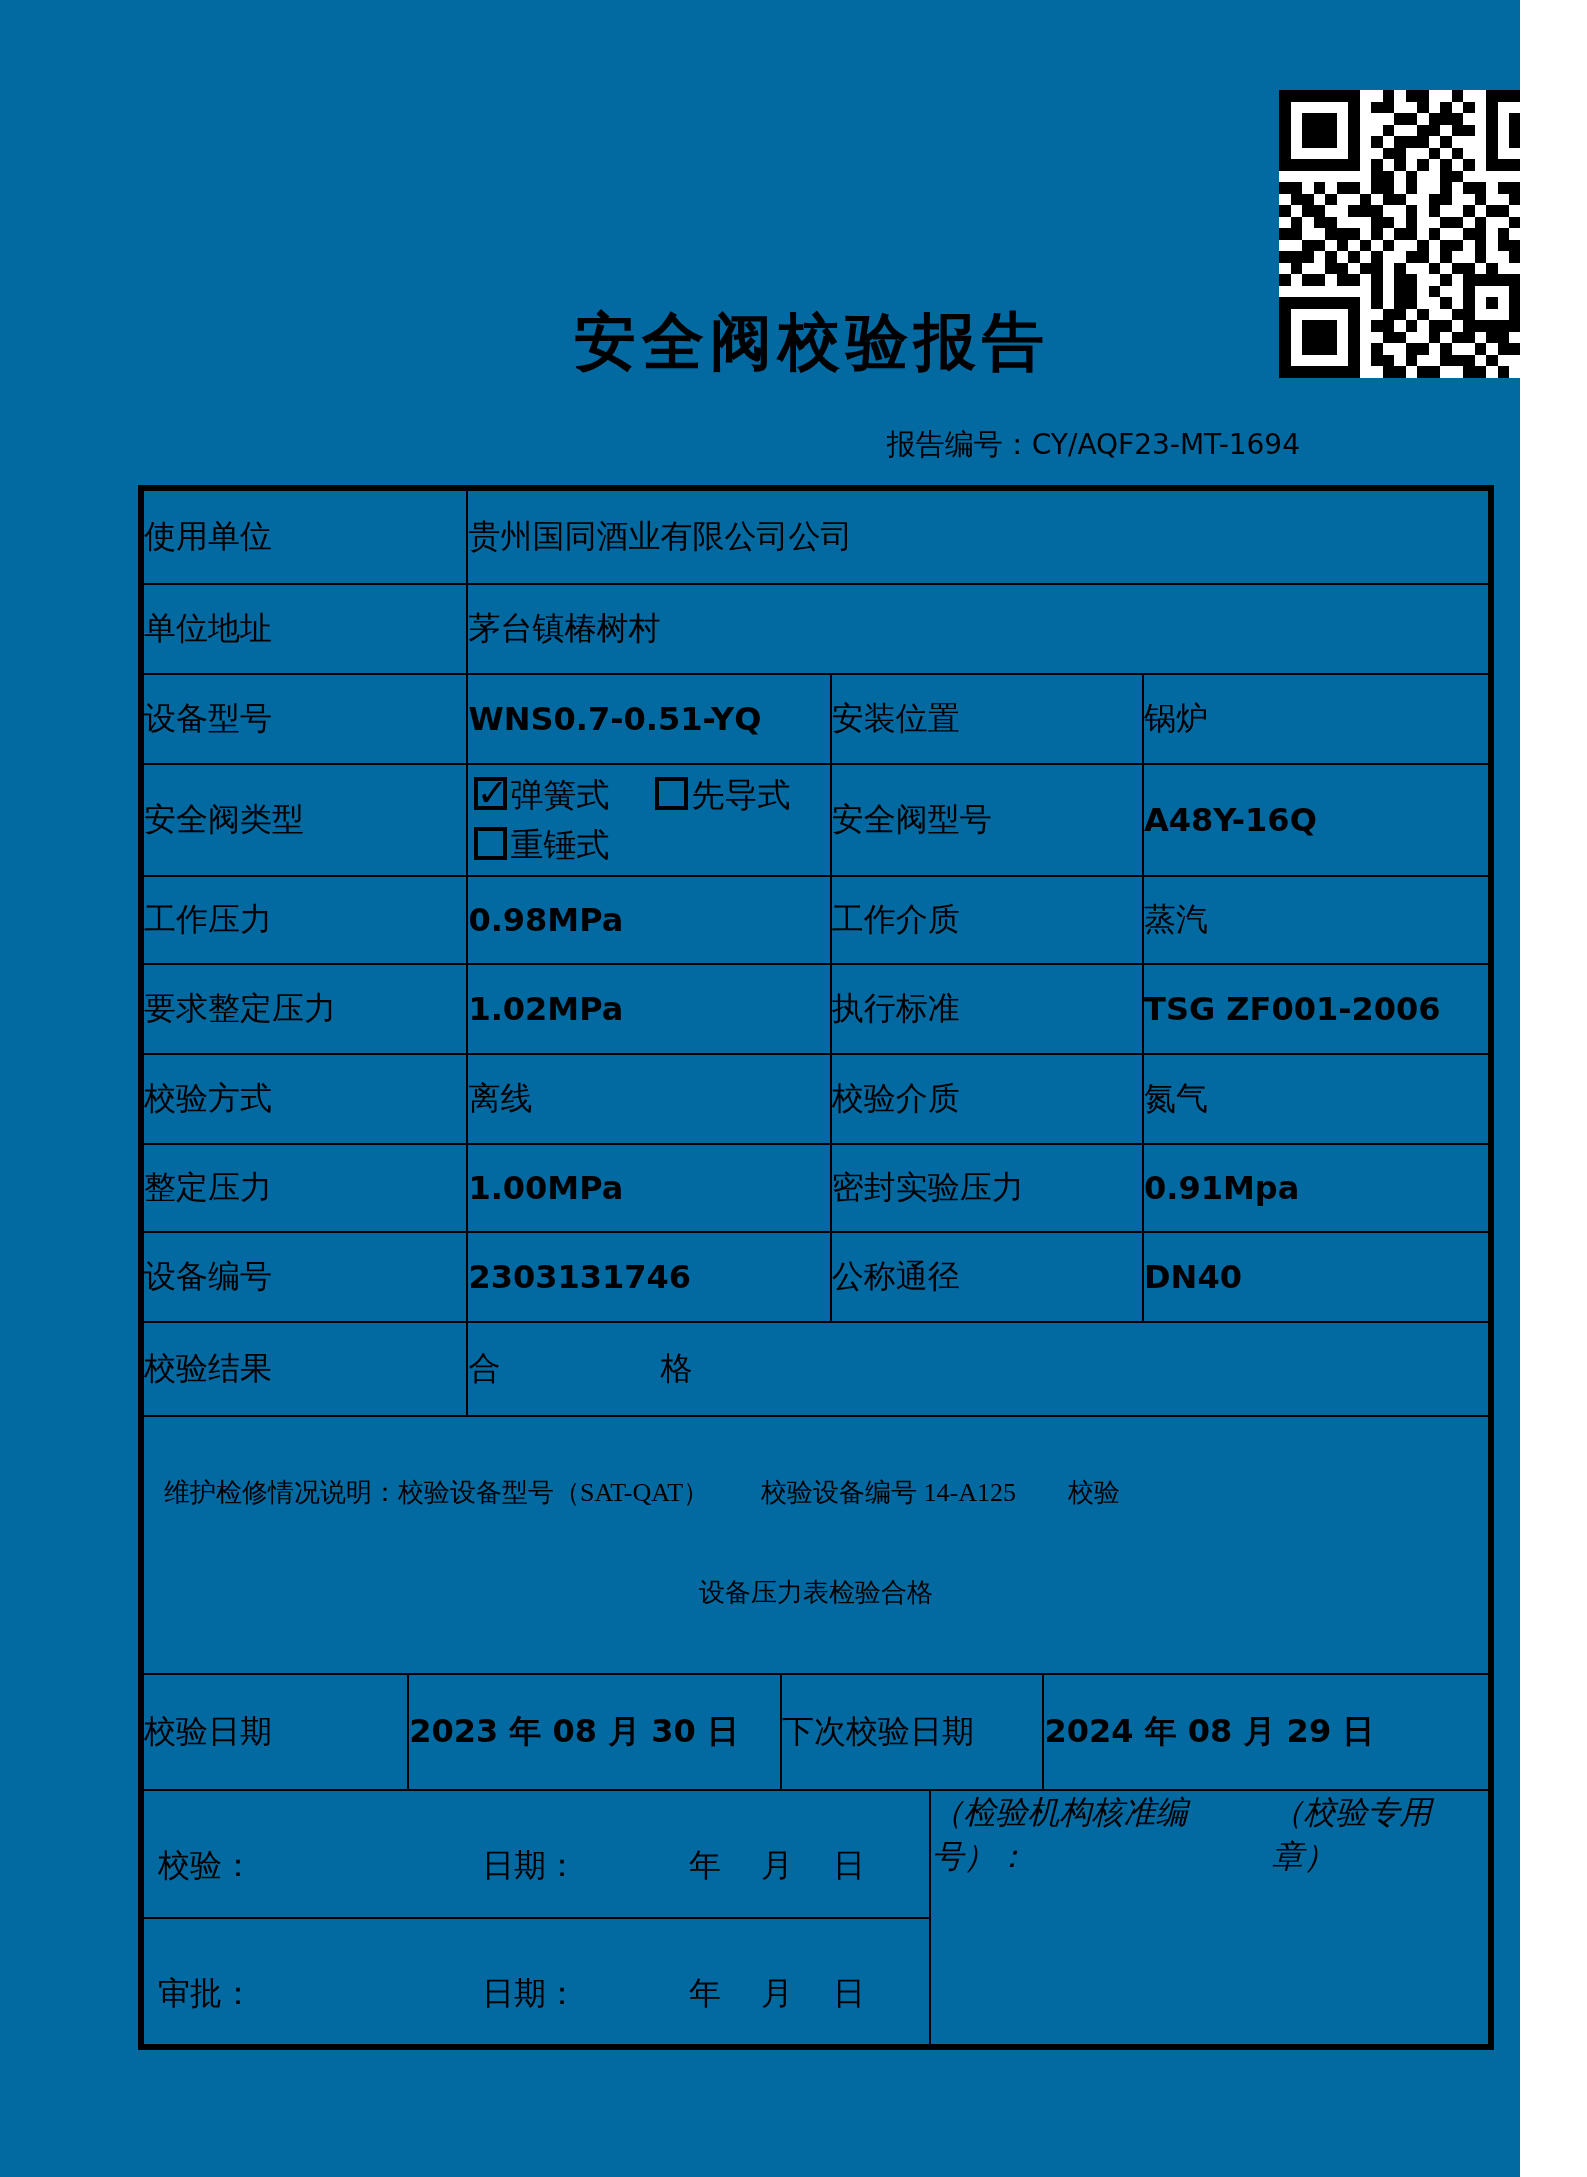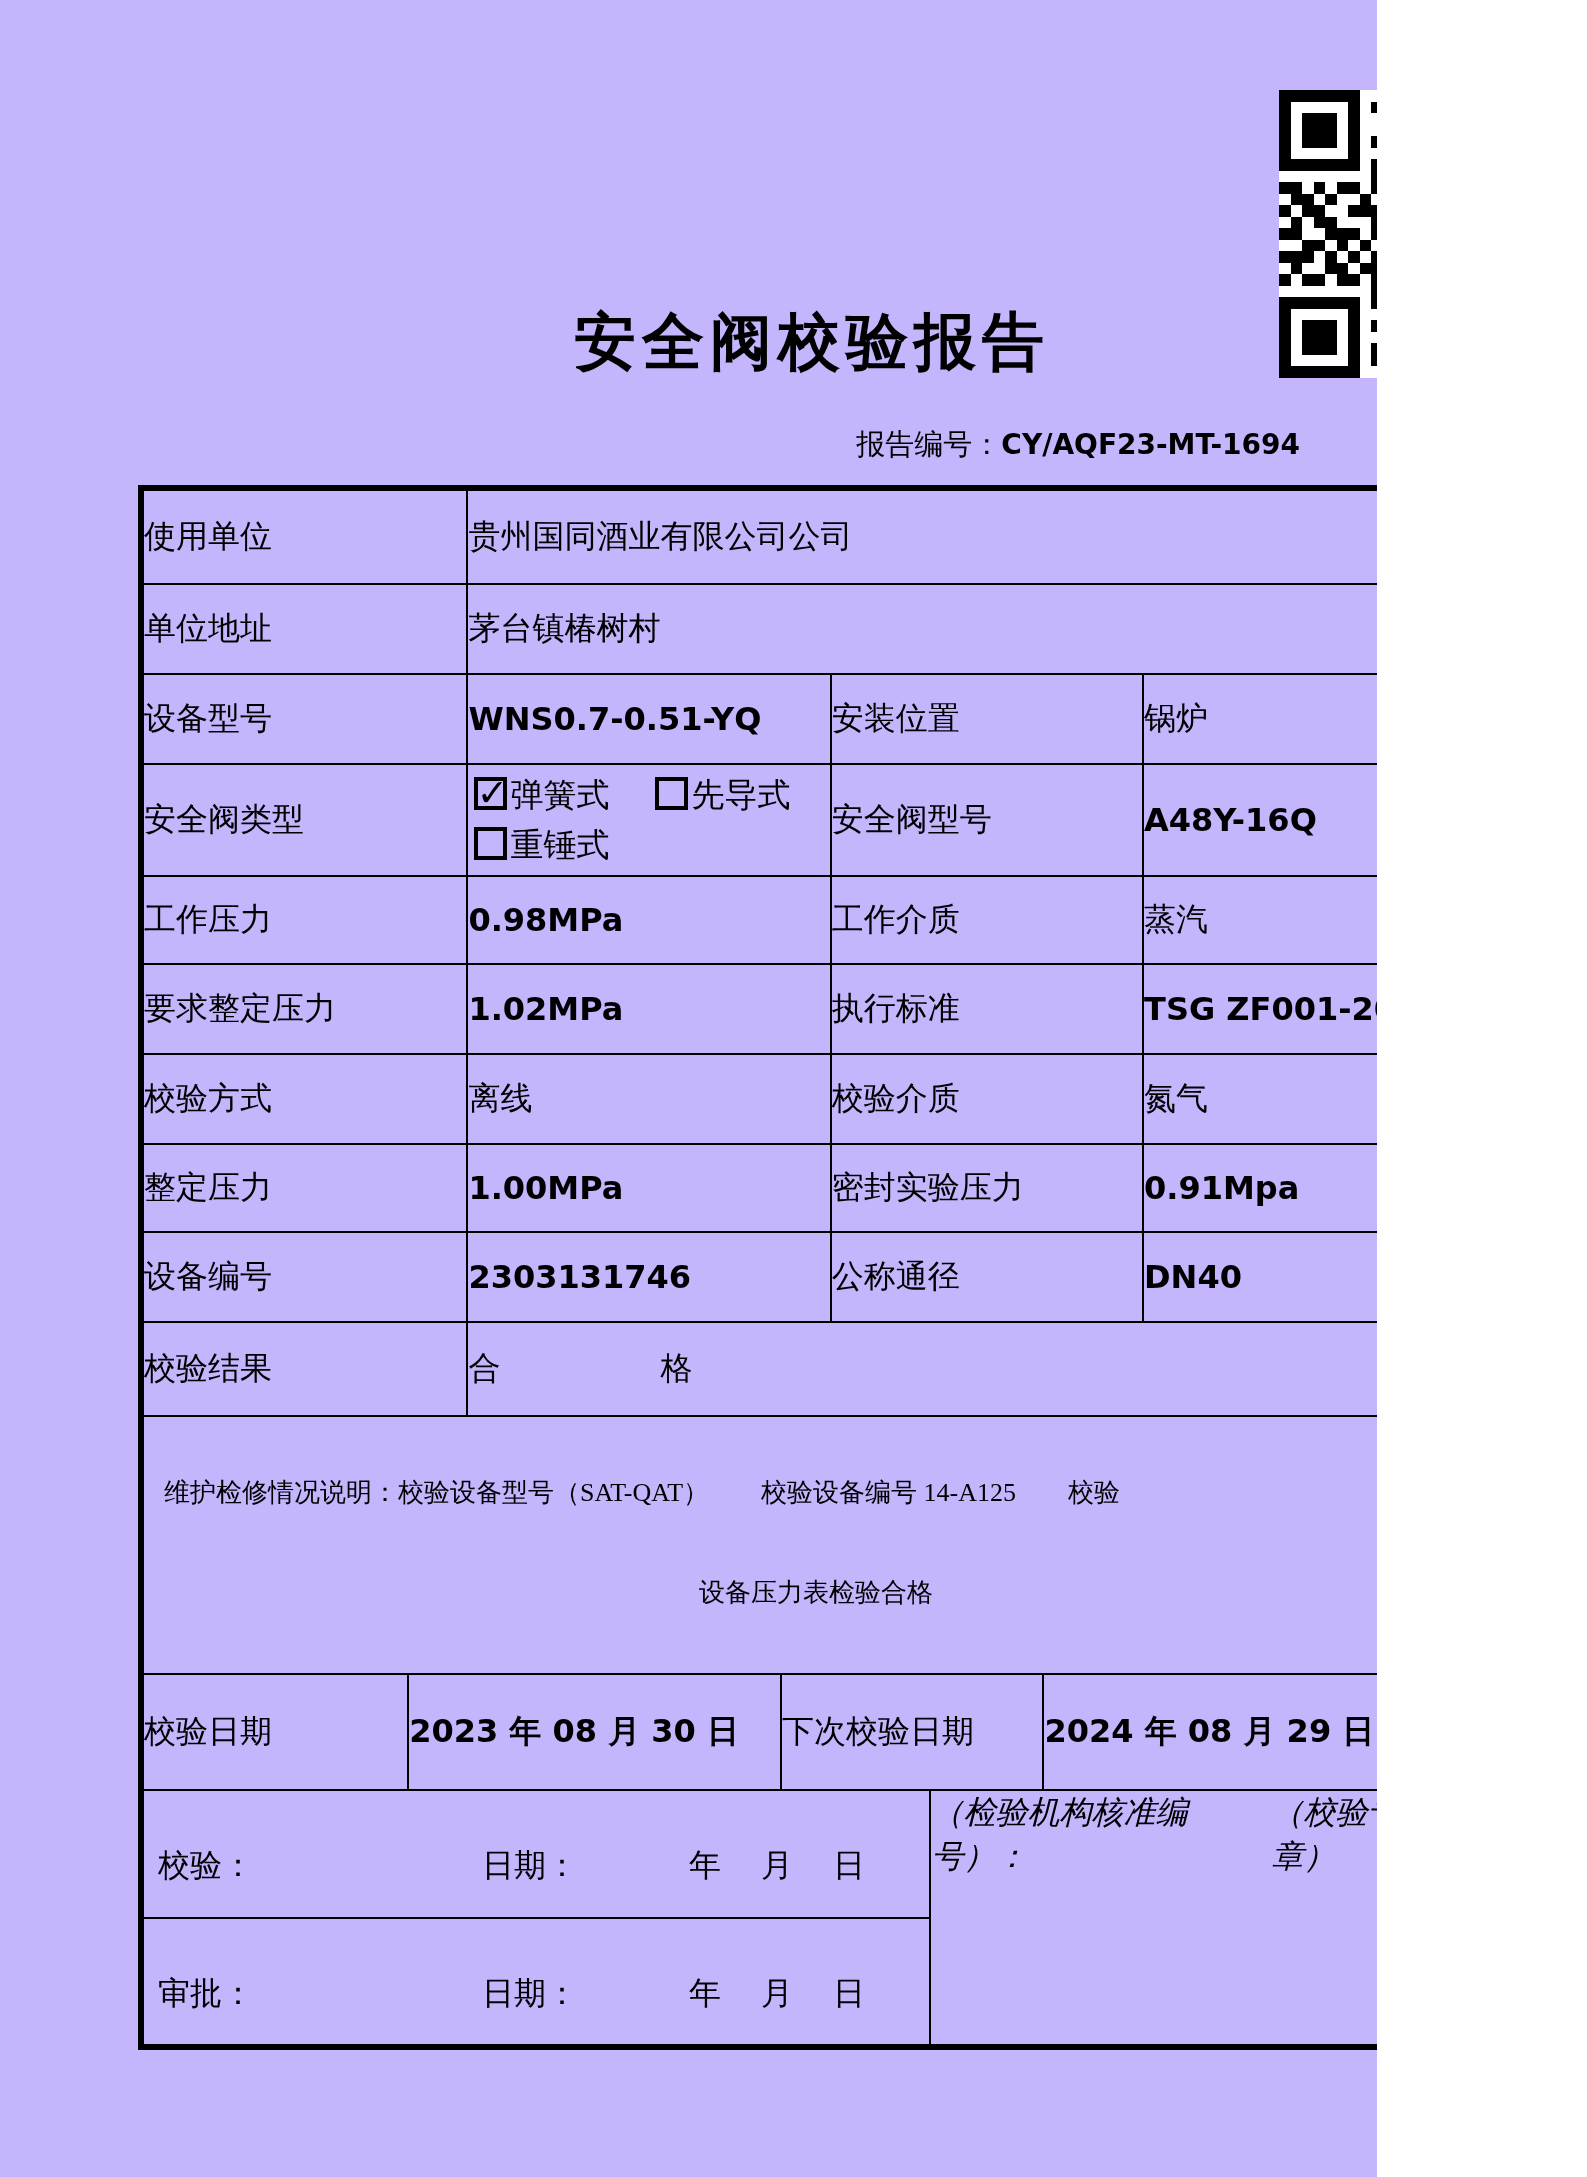--- a/index.html
+++ b/index.html
@@ -1,35 +1,34 @@
 <!DOCTYPE html>
 <html><head>
 <meta charset="utf-8">
 <style>
   html,body{margin:0;padding:0;background:#fff;}
   .page{
     position:relative;
-    width:1333px;height:2177px;
-    background:#c4b5fd;color:#000;
+    width:1520px;height:2177px;
+    background:#0369a1;color:#000;
     font-family:"Liberation Serif","DejaVu Serif",serif;
     overflow:hidden;
-    padding-left:44px;
   }
   .title{
     position:absolute;top:300px;left:138px;width:1348px;
     text-align:center;font-size:62px;font-weight:bold;
     letter-spacing:6px;margin:0;
   }
   .report-no{
     position:absolute;top:425px;left:138px;width:1162px;
     text-align:right;font-size:29px;white-space:nowrap;
   }
   .report-no .no{
     font-family:"DejaVu Sans","Liberation Sans",sans-serif;
-    font-weight:bold;font-size:28px;
+    font-weight:normal;font-size:28px;
   }
   .qr{
     position:absolute;left:1279px;top:90px;width:288px;height:288px;
     display:grid;grid-template-columns:repeat(25,1fr);grid-template-rows:repeat(25,1fr);
   }
   .qr div{background:#fff}
   .qr div.on{background:#000}
   .tbl-wrap{
     position:absolute;top:485px;left:138px;width:1348px;
     border:4px solid #000;

